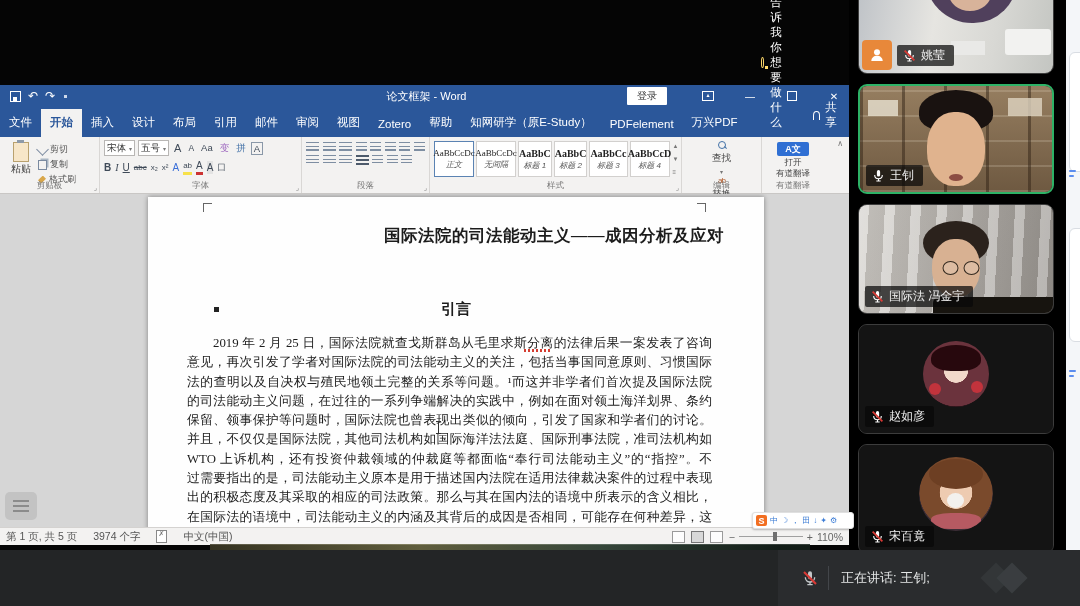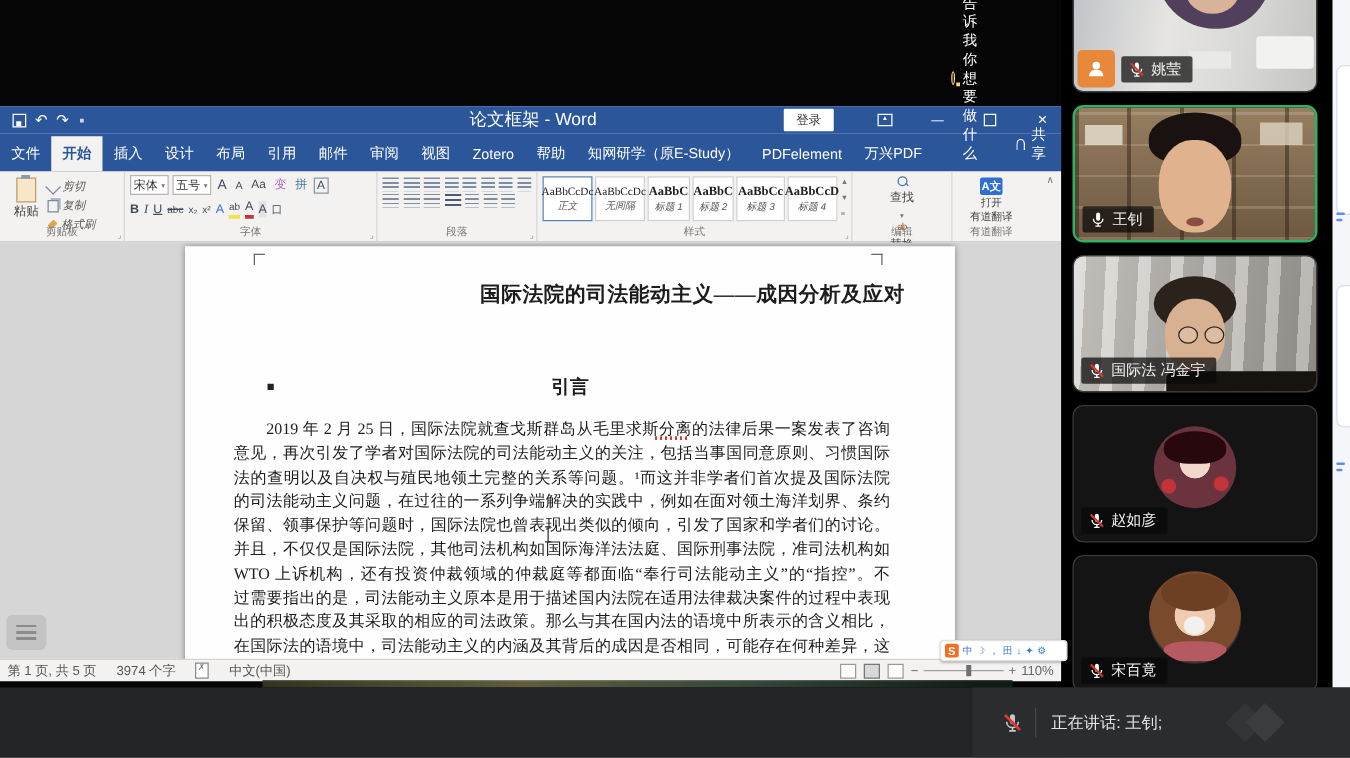--- a/index.html
+++ b/index.html
@@ -13,21 +13,21 @@
     background:linear-gradient(90deg,#3d3a26,#6f6d47 35%,#3d5143 65%,#14201a 95%);opacity:.85;}
 
   
   .word{position:absolute;left:0;top:85px;width:849px;height:459px;background:#f3f2f1;}
   .titlebar{height:22px;background:#2b579a;display:flex;align-items:center;position:relative;color:#fff;}
   .qat{display:flex;align-items:center;gap:7px;margin-left:10px;font-size:11px;}
   .floppy{width:9px;height:9px;border:1px solid #fff;position:relative;}
   .floppy:after{content:"";position:absolute;left:2px;bottom:0;width:4px;height:4px;background:#fff;}
   .undo,.redo{font-size:12px;line-height:10px;cursor:default;}
   .qdot{width:3px;height:3px;background:#cdd8ea;margin-left:2px;}
-  .wtitle{position:absolute;left:4px;right:0;text-align:center;font-size:14px;color:#fff;}
+  .wtitle{position:absolute;left:4px;right:0;text-align:center;font-size:11px;color:#fff;}
   .tb-right{margin-left:auto;display:flex;align-items:center;gap:12px;height:100%;}
   .login{background:#fff;color:#333;font-size:10px;border:none;padding:2px 10px;margin-right:14px;border-radius:1px;}
   .wbtn{width:30px;height:22px;display:flex;align-items:center;justify-content:center;color:#fff;font-size:10px;}
   .ribopt{width:10px;height:8px;border:1px solid #fff;font-size:6px;line-height:7px;text-align:center;}
   .maxbox{width:8px;height:8px;border:1px solid #fff;}
 
   
   .tabsrow{height:30px;background:#2b579a;display:flex;align-items:flex-end;color:#fff;font-size:11.5px;position:relative;}
   .tab{padding:6px 9px 7px;white-space:nowrap;}
   .tab.active{background:#f3f2f1;color:#2b579a;font-weight:bold;}
@@ -40,21 +40,21 @@
   
   .ribbon{height:56px;background:#f3f2f1;border-bottom:1px solid #c9c7c5;display:flex;font-size:10px;color:#444;}
   .rgroup{position:relative;border-right:1px solid #d9d7d5;padding:3px 4px 0;box-sizing:border-box;}
   .glabel{position:absolute;bottom:1px;left:0;right:0;text-align:center;font-size:8.5px;color:#777;}
   .launcher{position:absolute;bottom:1px;right:2px;font-size:7px;color:#888;}
   .g-clip{width:100px;display:flex;}
   .paste{width:34px;display:flex;flex-direction:column;align-items:center;padding-top:2px;}
   .clipicon{width:14px;height:18px;background:#f7e6c8;border:1px solid #b9a16e;position:relative;}
   .clipicon:after{content:"";position:absolute;left:3px;top:-3px;width:7px;height:3px;background:#8e9aa8;}
   .clipcol{display:flex;flex-direction:column;gap:2px;padding-top:3px;font-size:9px;color:#555;}
-  .mini{display:flex;align-items:center;gap:3px;font-style:italic;}
+  .mini{display:flex;align-items:center;gap:3px;}
   .scis{width:8px;height:8px;border-left:1px solid #7a8aa0;border-bottom:1px solid #7a8aa0;transform:rotate(-45deg);}
   .copysq{width:7px;height:8px;border:1px solid #7a8aa0;box-shadow:2px -2px 0 -0.5px #aab6c4;}
   .brush{width:8px;height:8px;background:#d9a74a;clip-path:polygon(0 60%,60% 0,100% 40%,40% 100%);}
   .g-font{width:202px;}
   .fontrow1{display:flex;align-items:center;gap:3px;}
   .combo{background:#fff;border:1px solid #b8b6b4;font-size:9.5px;padding:0 2px;height:14px;display:flex;align-items:center;gap:3px;color:#333;}
   .combo .dd{font-size:6px;color:#777;}
   .fbtn{padding:0 2px;font-size:9.5px;color:#3f4a58;line-height:14px;}
   .fontrow2{display:flex;align-items:center;gap:4px;margin-top:3px;}
   .f2{font-size:10px;color:#3f4a58;line-height:13px;}
@@ -75,21 +75,21 @@
   .sprev.h{font-weight:bold;font-size:10px;}
   .sname{font-size:8px;color:#555;margin-top:1px;white-space:nowrap;font-style:italic;}
   .s-scroll{display:flex;flex-direction:column;justify-content:space-between;font-size:6px;color:#777;padding:2px 1px;}
   .g-edit{width:80px;}
   .erow{display:flex;align-items:center;gap:3px;font-size:9.5px;color:#444;margin-top:1px;flex-direction:column;}
   .mag{width:6px;height:6px;border:1.2px solid #4472a8;border-radius:50%;position:relative;}
   .mag:after{content:"";position:absolute;left:5px;top:5px;width:3px;height:1.2px;background:#4472a8;transform:rotate(45deg);}
   .abab{font-size:8px;color:#b05a2a;letter-spacing:-1px;}
   .selarrow{width:0;height:0;border-left:5px solid #4472a8;border-top:3px solid transparent;border-bottom:3px solid transparent;}
   .g-yd{width:62px;border-right:none;display:flex;flex-direction:column;align-items:center;}
-  .ydicon{width:18px;height:14px;background:#2f6fd3;color:#fff;font-size:9px;font-weight:bold;
+  .ydicon{width:32px;height:14px;background:#2f6fd3;color:#fff;font-size:9px;font-weight:bold;
           display:flex;align-items:center;justify-content:center;border-radius:2px;margin-top:2px;}
   .ydtxt{font-size:8.5px;color:#444;text-align:center;line-height:1.25;margin-top:1px;}
   .collapse{align-self:flex-start;margin-left:auto;color:#777;font-size:8px;padding:2px 6px;}
 
   
   .docarea{position:relative;height:333px;background:#d6d6d6;overflow:hidden;}
   .page{position:absolute;left:148px;top:3px;width:616px;height:360px;background:#fefefe;
         box-shadow:0 0 5px rgba(0,0,0,.4);font-family:"Liberation Serif","DejaVu Serif",serif;color:#1c1c1c;}
   .cropL{position:absolute;left:55px;top:6px;width:8px;height:8px;border-left:1px solid #666;border-top:1px solid #666;}
   .cropR{position:absolute;right:58px;top:6px;width:8px;height:8px;border-right:1px solid #666;border-top:1px solid #666;}

